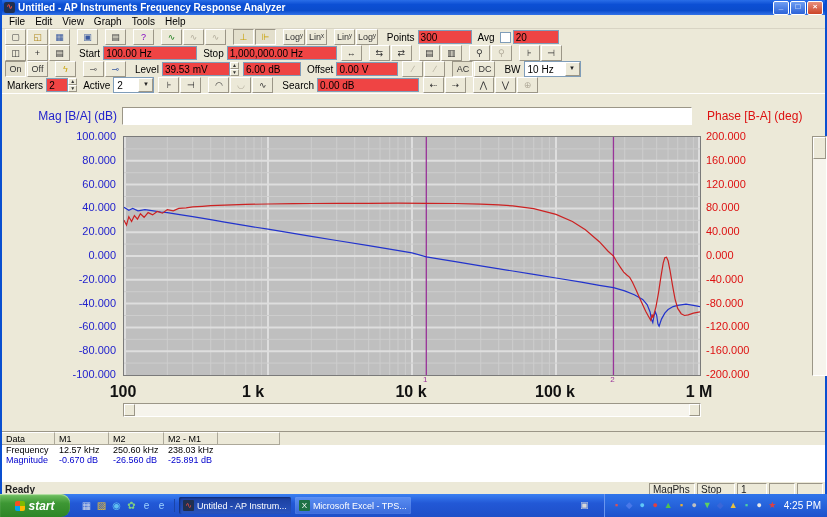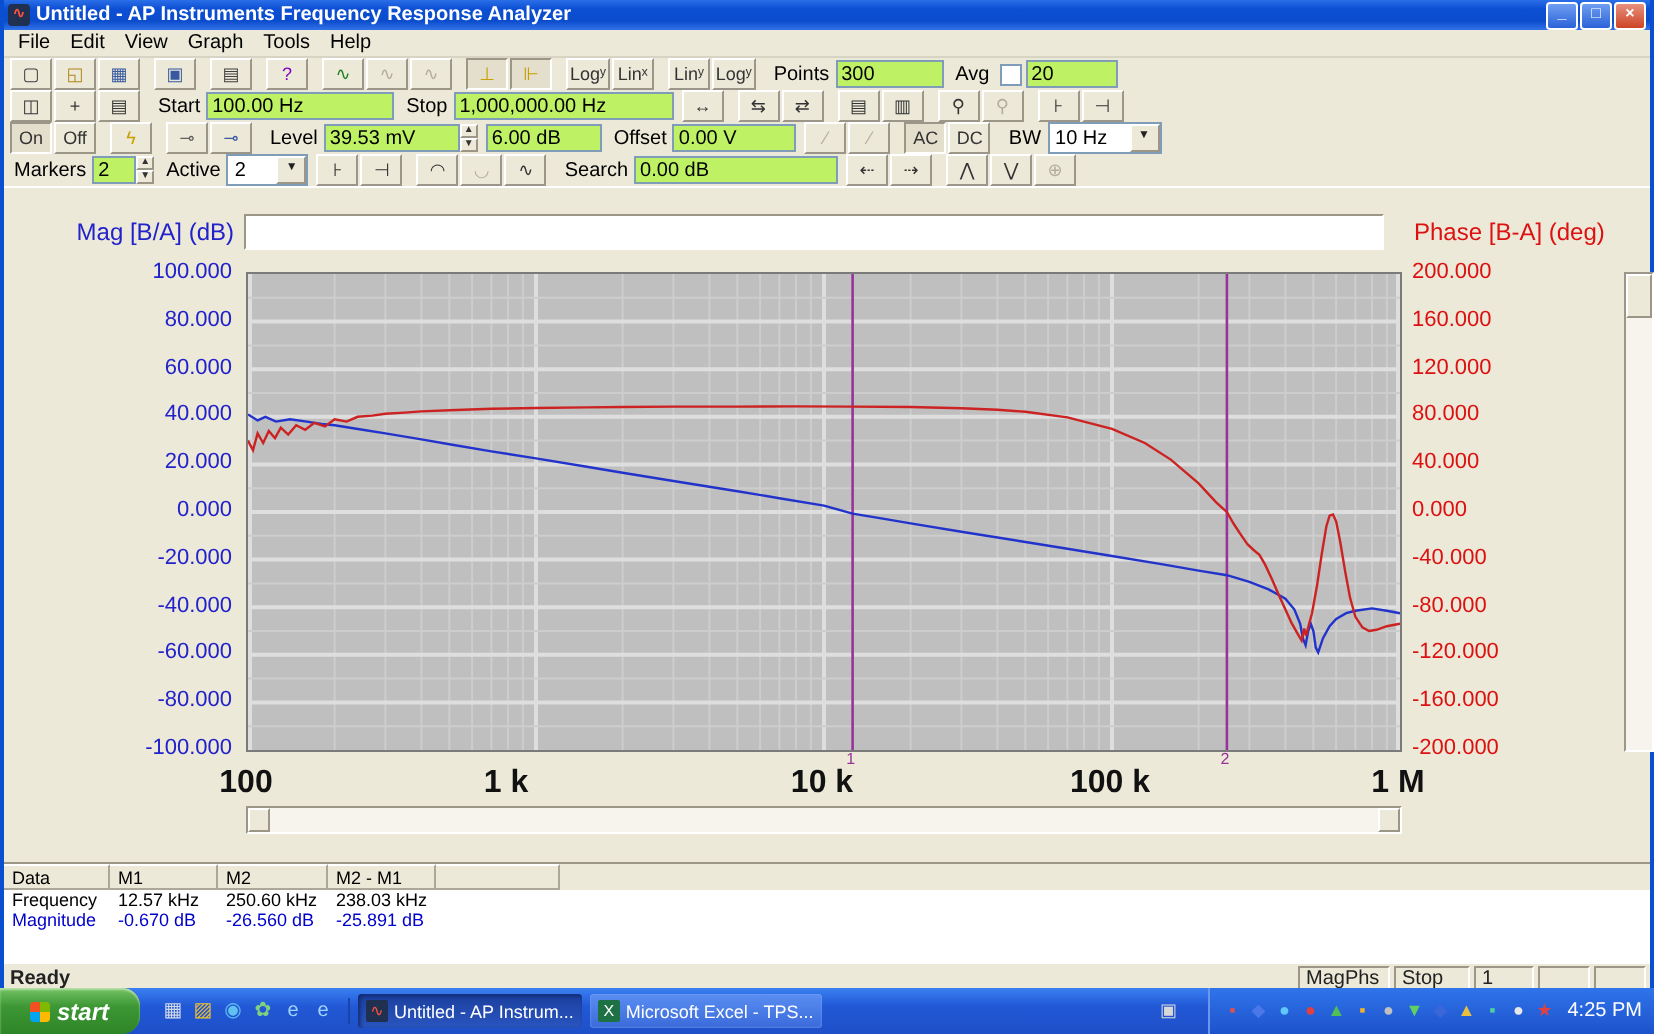--- a/index.html
+++ b/index.html
@@ -14,21 +14,21 @@
   
   #menubar{height:13px;display:flex;align-items:center;font-size:10px;color:#000;padding-left:2px;border-bottom:1px solid #d8d4c4;}
   #menubar span{padding:0 5px;}
   
   .toolbar{height:16px;display:flex;align-items:center;padding-left:3px;font-size:10px;color:#000;background:#ece9d8;}
   .tbtn{display:inline-flex;align-items:center;justify-content:center;min-width:17px;height:14px;margin-right:1px;background:#ece9d8;border:1px solid;border-color:#fff #9b9687 #9b9687 #fff;font-size:9px;color:#333;padding:0 1px;}
   .tbtn.pressed{border-color:#9b9687 #fff #fff #9b9687;background:#e3dfcc;}
   .tbtn.disabled span{color:#b3ad9c;}
   [data-icons]{display:inline-flex;margin-right:6px;}
   .tlabel{margin:0 3px 0 2px;}
-  .field{height:12px;background:#bef264;border:1px solid #7f9db9;font-size:10px;font-family:"Liberation Sans","DejaVu Sans",sans-serif;padding:0 2px;margin-right:4px;}
+  .field{height:12px;background:#ef4444;border:1px solid #7f9db9;font-size:10px;font-family:"Liberation Sans","DejaVu Sans",sans-serif;padding:0 2px;margin-right:4px;}
   .spin{display:inline-flex;flex-direction:column;width:9px;height:14px;margin-right:4px;}
   .spin div{flex:1;border:1px solid;border-color:#fff #9b9687 #9b9687 #fff;background:#ece9d8;font-size:5px;line-height:5px;text-align:center;color:#333;}
   .drop{display:inline-flex;align-items:center;border:1px solid #7f9db9;background:#fff;height:14px;margin-right:4px;}
   .drop .val{font-size:10px;padding:0 3px;min-width:34px;}
   .drop .arrow{width:13px;height:12px;background:#ece9d8;border:1px solid;border-color:#fff #9b9687 #9b9687 #fff;font-size:6px;line-height:11px;text-align:center;color:#222;}
   .chk{width:9px;height:9px;border:1px solid #7f9db9;background:#fff;display:inline-block;margin:0 2px;}
   
   #chart-panel{position:relative;height:337px;background:#ece9d8;border-top:1px solid #fff;}
   #chart-title-strip{position:absolute;left:120px;top:13px;width:568px;height:16px;background:#fff;border:1px solid;border-color:#9b9687 #fff #fff #9b9687;}
   #mag-axis-title{position:absolute;left:10px;top:15px;width:105px;text-align:right;color:#2222cc;font-size:12px;}

